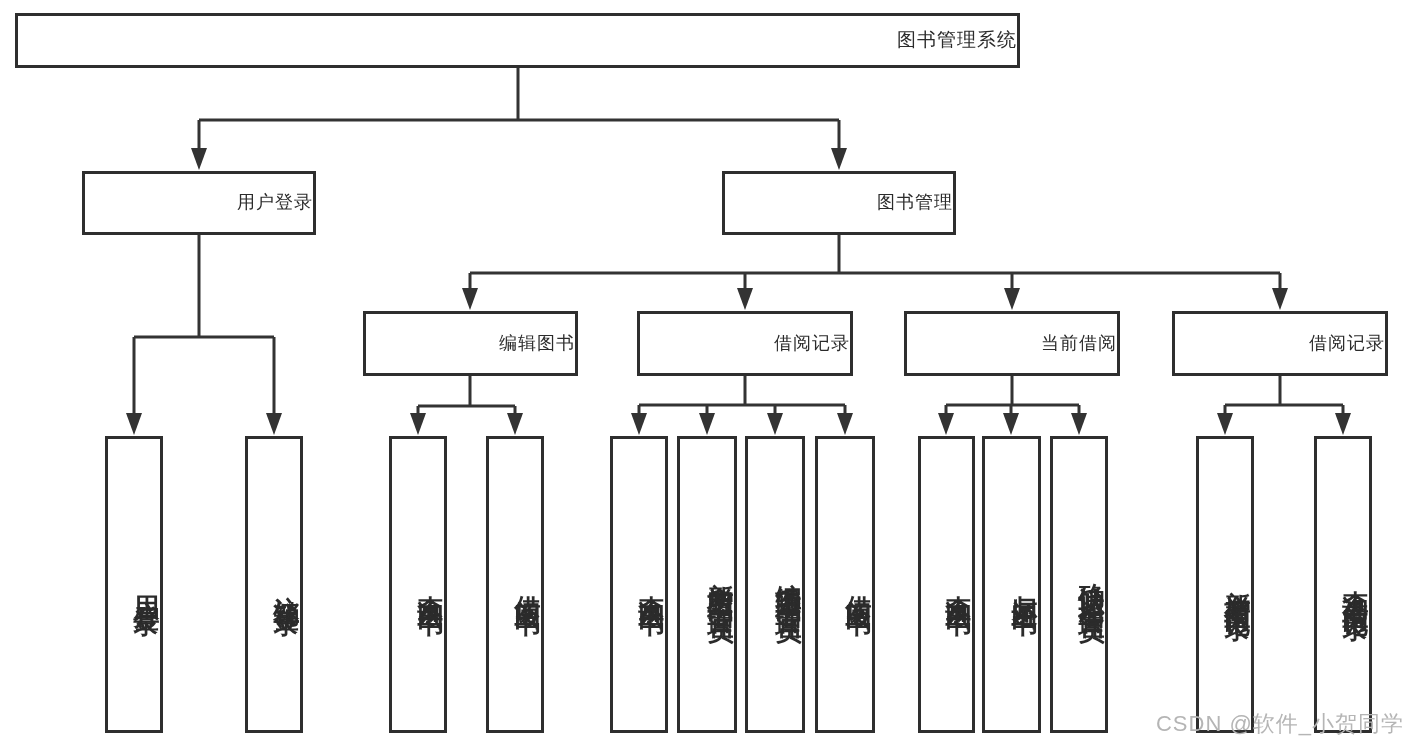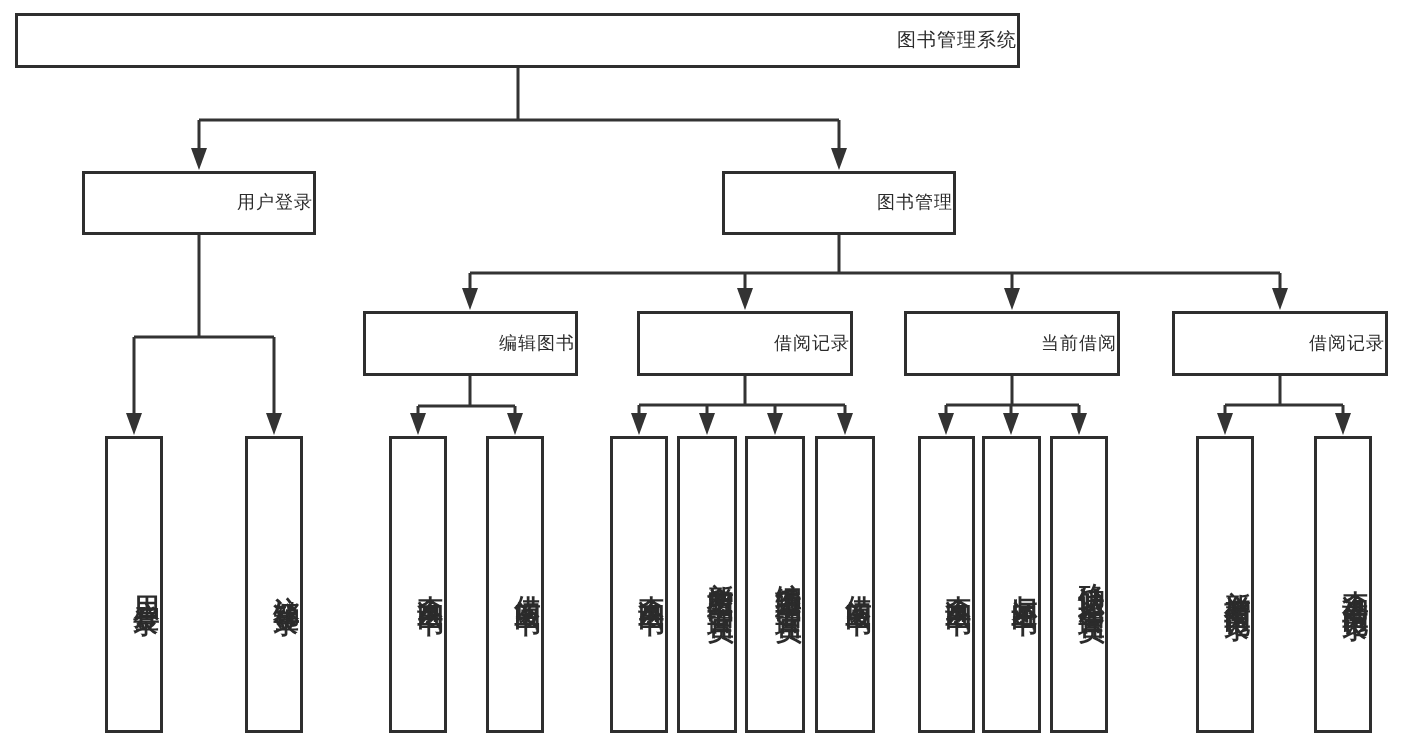--- a/index.html
+++ b/index.html
@@ -150,13 +150,14 @@
     <span class="vlbl">确认归还（管理员）</span>
   </div>
 
   <div class="box v" style="left:1196px;top:436px;width:58px;height:297px">
     <span class="vlbl">新增借阅记录</span>
   </div>
   <div class="box v" style="left:1314px;top:436px;width:58px;height:297px">
     <span class="vlbl">查询借阅记录</span>
   </div>
 
+  <div class="watermark">CSDN @软件_小贺同学</div>
 </div>
 
 </body></html>

